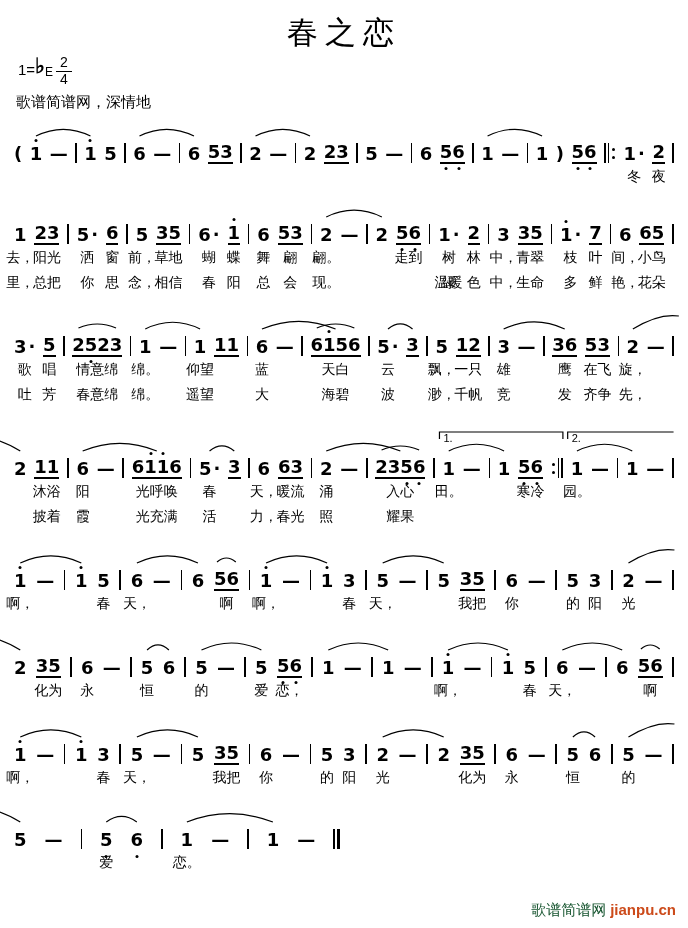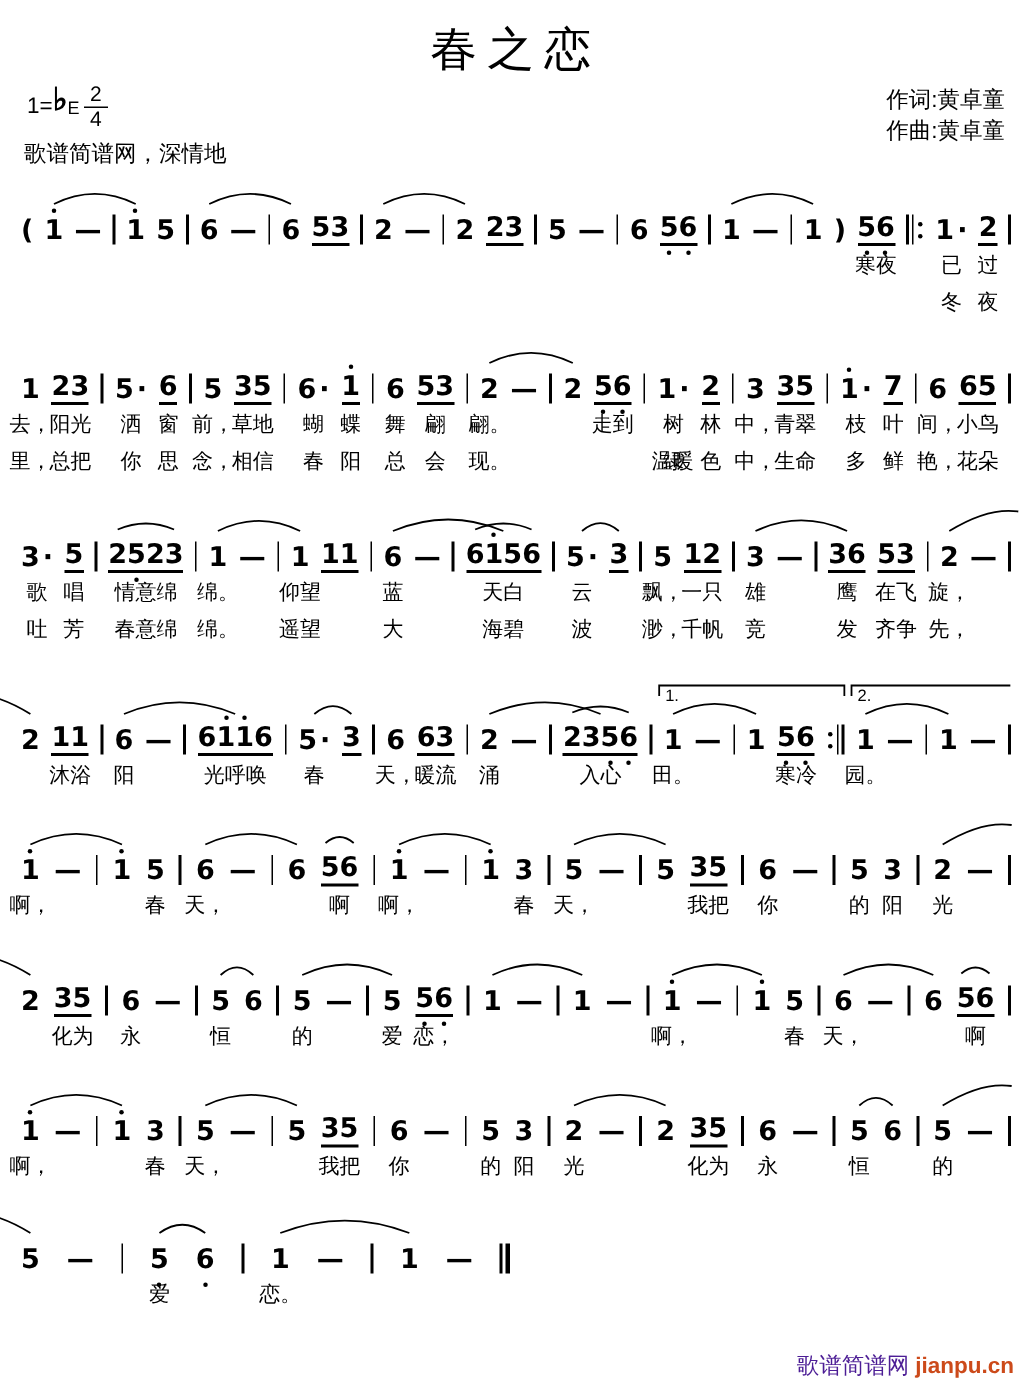--- a/index.html
+++ b/index.html
@@ -47,24 +47,20 @@
   .footer .site-url{font-weight:bold;margin-left:4px}
 </style>
 </head>
 <body>
 
 <div class="page">
   <h1 class="title">春之恋</h1>
 
   <div class="header">
     <div class="keysig"><span>1=</span><span class="flat">♭</span><span class="keyletter">E</span><span class="frac"><span class="top">2</span><span>4</span></span></div>
-    <div class="credits">
-      <div>作词:黄卓童</div>
-      <div>作曲:黄卓童</div>
-    </div>
     <div class="tempo">歌谱简谱网，深情地</div>
   </div>
 
   <div class="score">
       <div class="system">
         <div class="note-row">
           <span class="tok">
             <span class="digit paren">(</span>
           </span>
           <span class="tok">
@@ -172,25 +168,20 @@
           <span class="tok">
             <span class="digit">1</span>
             <span class="augdot">·</span>
           </span>
           <span class="tok underline">
             <span class="digit">2</span>
           </span>
           <span class="bar">
             <i class="bl thin"></i>
           </span>
-        </div>
-        <div class="lyric-row">
-          <span class="syl" style="left: 570.062px;">寒夜</span>
-          <span class="syl" style="left: 620.25px;">已</span>
-          <span class="syl" style="left: 644.688px;">过</span>
         </div>
         <div class="lyric-row">
           <span class="syl" style="left: 620.25px;">冬</span>
           <span class="syl" style="left: 644.688px;">夜</span>
         </div>
         <svg class="overlay" viewBox="0 0 660 100" style="width: 660px; height: 100px;">
           <path d="M 21.984375 22 Q 49.2265625 8.5515625 76.46875 22" fill="none" stroke="#000" stroke-width="1.2"></path>
           <path d="M 125.484375 22 Q 152.7265625 8.5515625 179.96875 22" fill="none" stroke="#000" stroke-width="1.2"></path>
           <path d="M 241.515625 22 Q 268.7578125 8.5515625 296 22" fill="none" stroke="#000" stroke-width="1.2"></path>
           <path d="M 473.578125 22 Q 500.8203125 8.5515625 528.0625 22" fill="none" stroke="#000" stroke-width="1.2"></path>
@@ -623,20 +614,30 @@
           <span class="syl" style="left: 142.781px;">光呼唤</span>
           <span class="syl" style="left: 195.562px;">春</span>
           <span class="syl" style="left: 249.844px;">天，</span>
           <span class="syl" style="left: 276.406px; text-align: center;">暖流</span>
           <span class="syl" style="left: 312.234px;">涌</span>
           <span class="syl" style="left: 386.359px;">入心</span>
           <span class="syl" style="left: 434.719px;">田。</span>
           <span class="syl" style="left: 516.609px;">寒冷</span>
           <span class="syl" style="left: 562.938px;">园。</span>
         </div>
+        <div class="lyric-row">
+          <span class="syl" style="left: 32.8281px;">披着</span>
+          <span class="syl" style="left: 68.6562px;">霞</span>
+          <span class="syl" style="left: 142.781px;">光充满</span>
+          <span class="syl" style="left: 195.562px;">活</span>
+          <span class="syl" style="left: 249.844px;">力，</span>
+          <span class="syl" style="left: 276.406px;">春光</span>
+          <span class="syl" style="left: 312.234px;">照</span>
+          <span class="syl" style="left: 386.359px;">耀果</span>
+        </div>
         <svg class="overlay" viewBox="0 0 660 108" style="width: 660px; height: 108px;">
           <path d="M -39.734375 17 Q -19.734375 14 6.265625 30" fill="none" stroke="#000" stroke-width="1.2"></path>
           <path d="M 68.65625 30 Q 105.71875 14.587499999999999 142.78125 30" fill="none" stroke="#000" stroke-width="1.2"></path>
           <path d="M 195.5625 30 Q 207.921875 19.528125 220.28125 30" fill="none" stroke="#000" stroke-width="1.2"></path>
           <path d="M 312.234375 30 Q 349.296875 14.587499999999999 386.359375 30" fill="none" stroke="#000" stroke-width="1.2"></path>
           <path d="M 367.5625 29 Q 386.359375 21 405.15625 29" fill="none" stroke="#000" stroke-width="1.2"></path>
           <path d="M 434.71875 30 Q 462.3828125 16.4671875 490.046875 30" fill="none" stroke="#000" stroke-width="1.2"></path>
           <path d="M 562.9375 30 Q 590.6015625 16.4671875 618.265625 30" fill="none" stroke="#000" stroke-width="1.2"></path>
           <path d="M 425.453125 18 L 425.453125 11 L 548.90625 11 L 548.90625 18" fill="none" stroke="#000" stroke-width="1.2"></path>
           <text x="429.453125" y="21" font-size="11" fill="#000" font-family="&quot;Liberation Sans&quot;, sans-serif">1.</text>
@@ -1070,15 +1071,15 @@
         </div>
         <svg class="overlay" viewBox="0 0 660 75" style="width: 660px; height: 75px;">
           <path d="M -39.734375 9 Q -19.734375 6 6.265625 22" fill="none" stroke="#000" stroke-width="1.2"></path>
           <path d="M 92.296875 22 Q 107.5625 10.946875 122.828125 22" fill="none" stroke="#000" stroke-width="1.2"></path>
           <path d="M 172.859375 22 Q 215.875 5.396875000000001 258.890625 22" fill="none" stroke="#000" stroke-width="1.2"></path>
         </svg>
       </div>
     </div>
 
   <div class="footer">
-    <span class="site-name" style="color: #4c1d95; text-align: center;">歌谱简谱网</span><span class="site-url" style="color: rgb(204, 74, 26);">jianpu.cn</span>
+    <span class="site-name" style="color: #14532d; text-align: center;">歌谱简谱网</span><span class="site-url" style="color: rgb(204, 74, 26);">jianpu.cn</span>
   </div>
 </div>
 
 </body></html>

